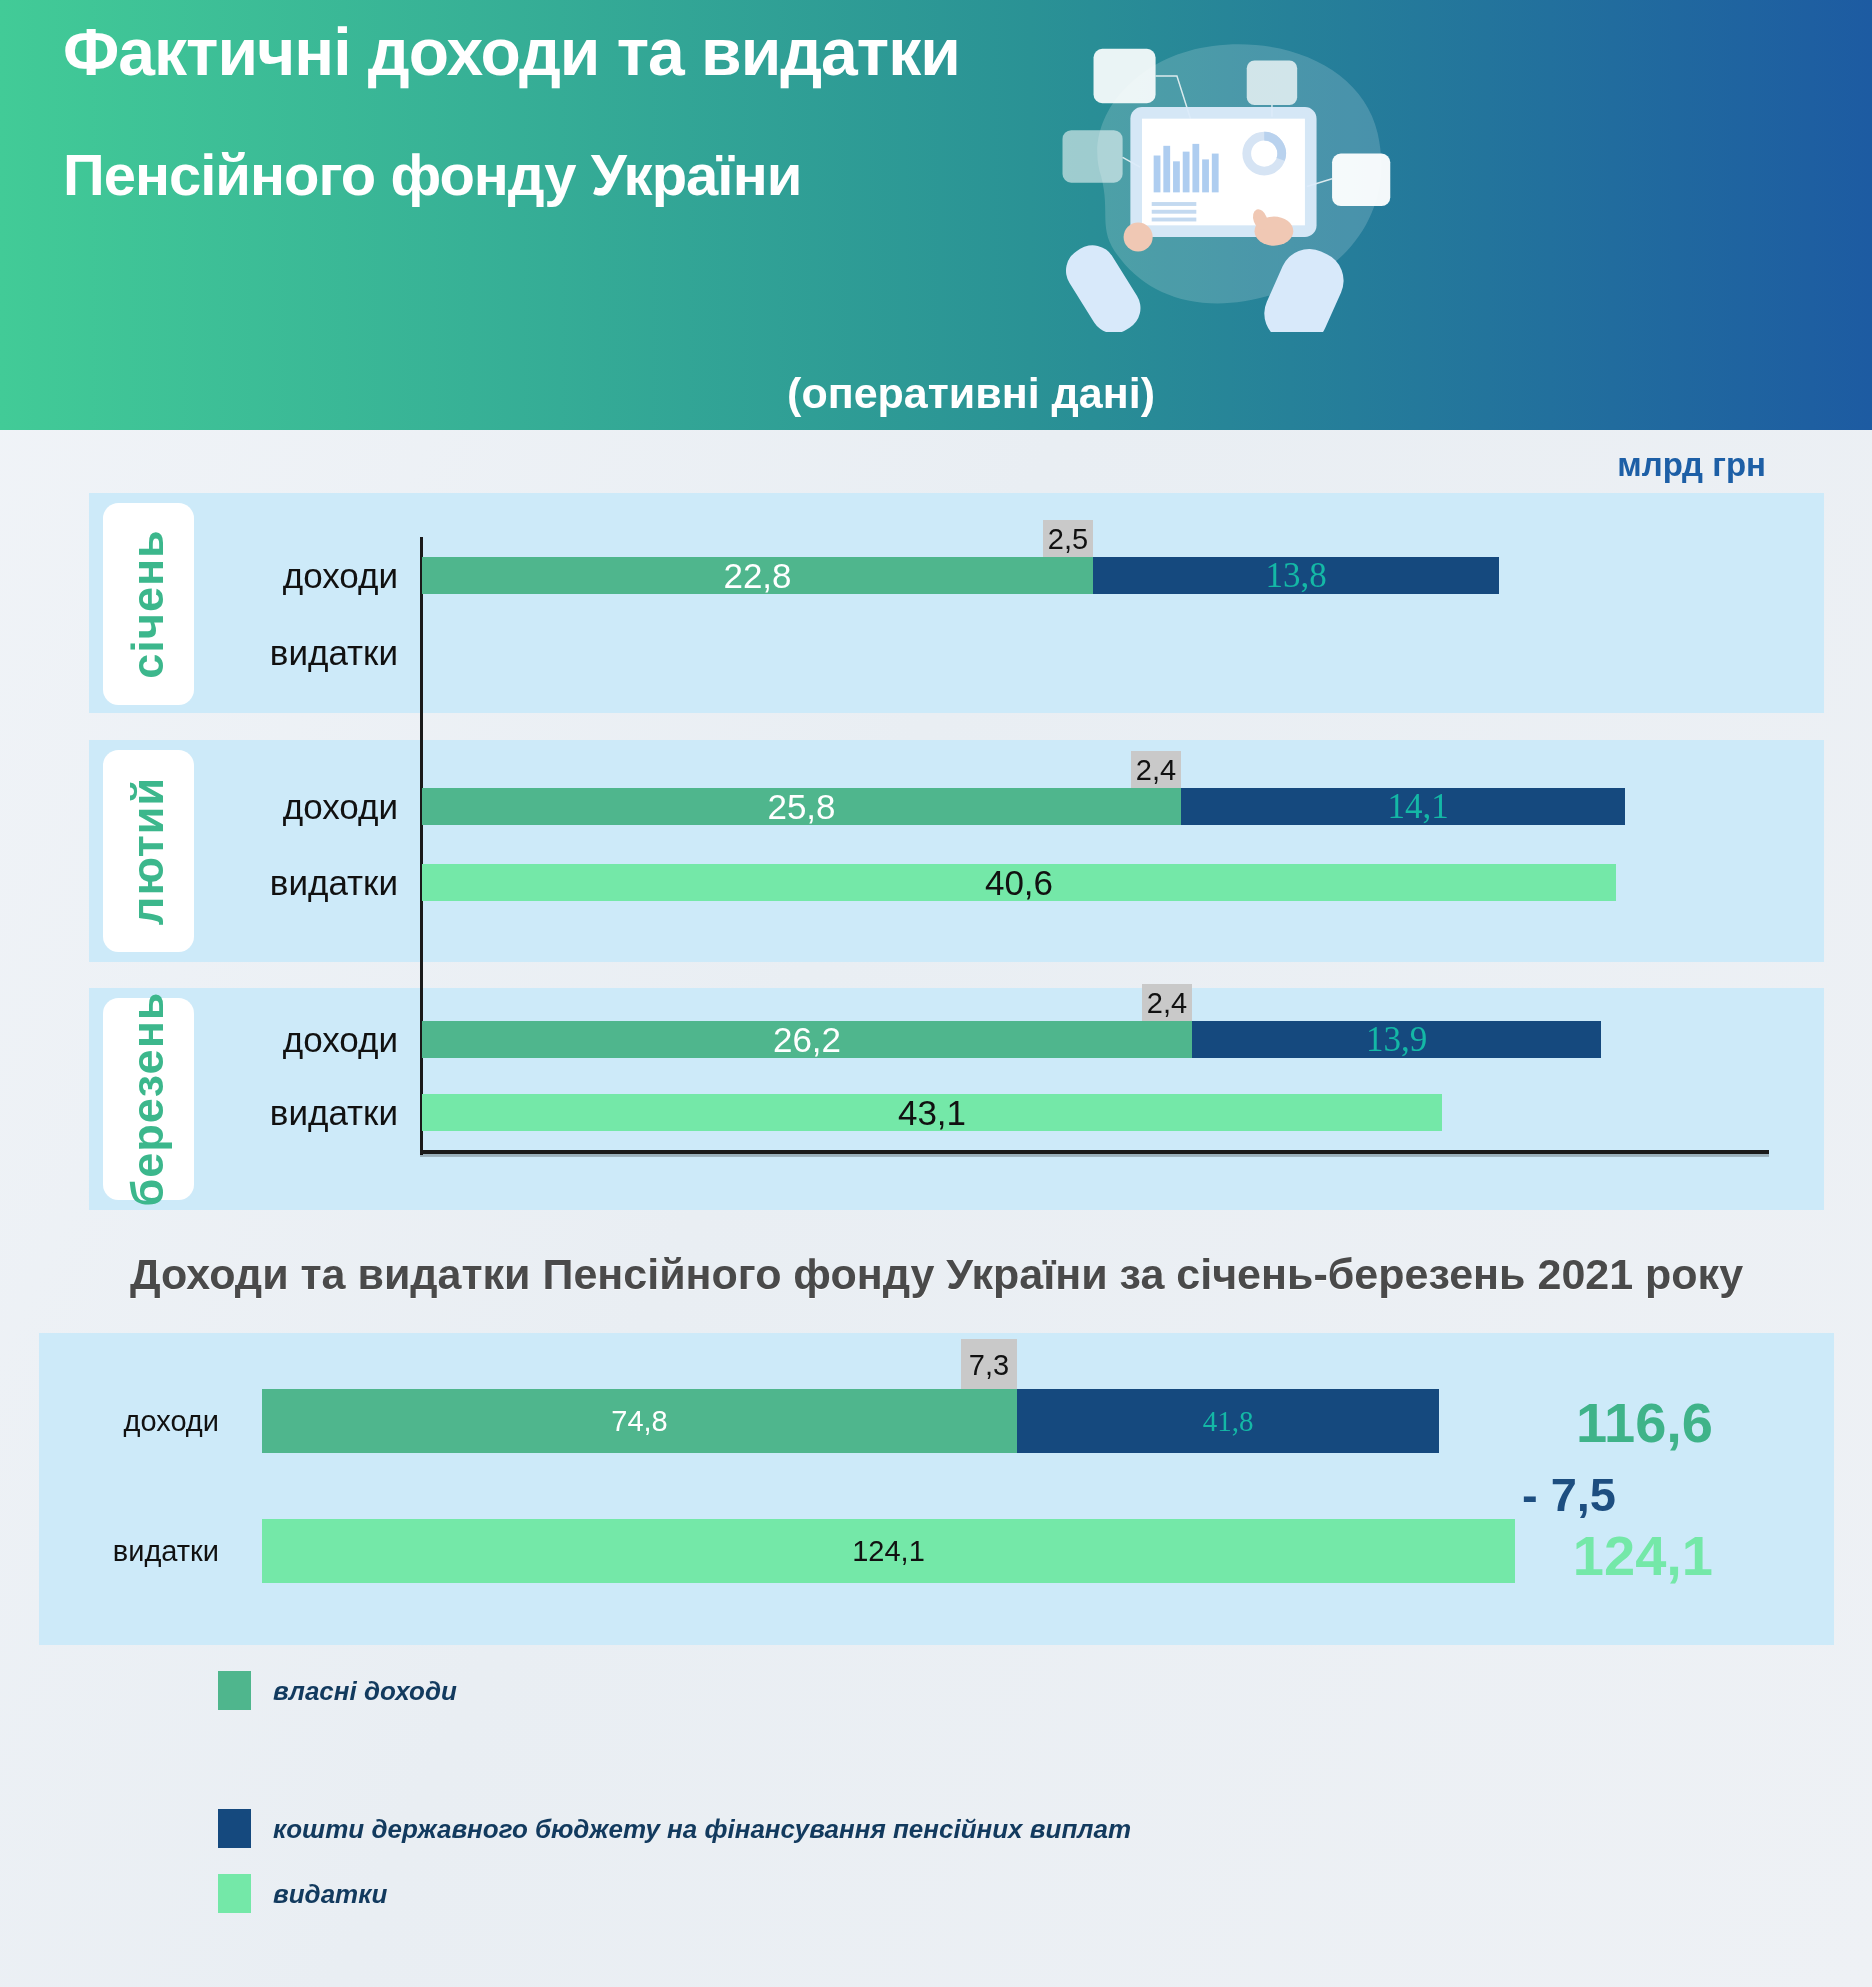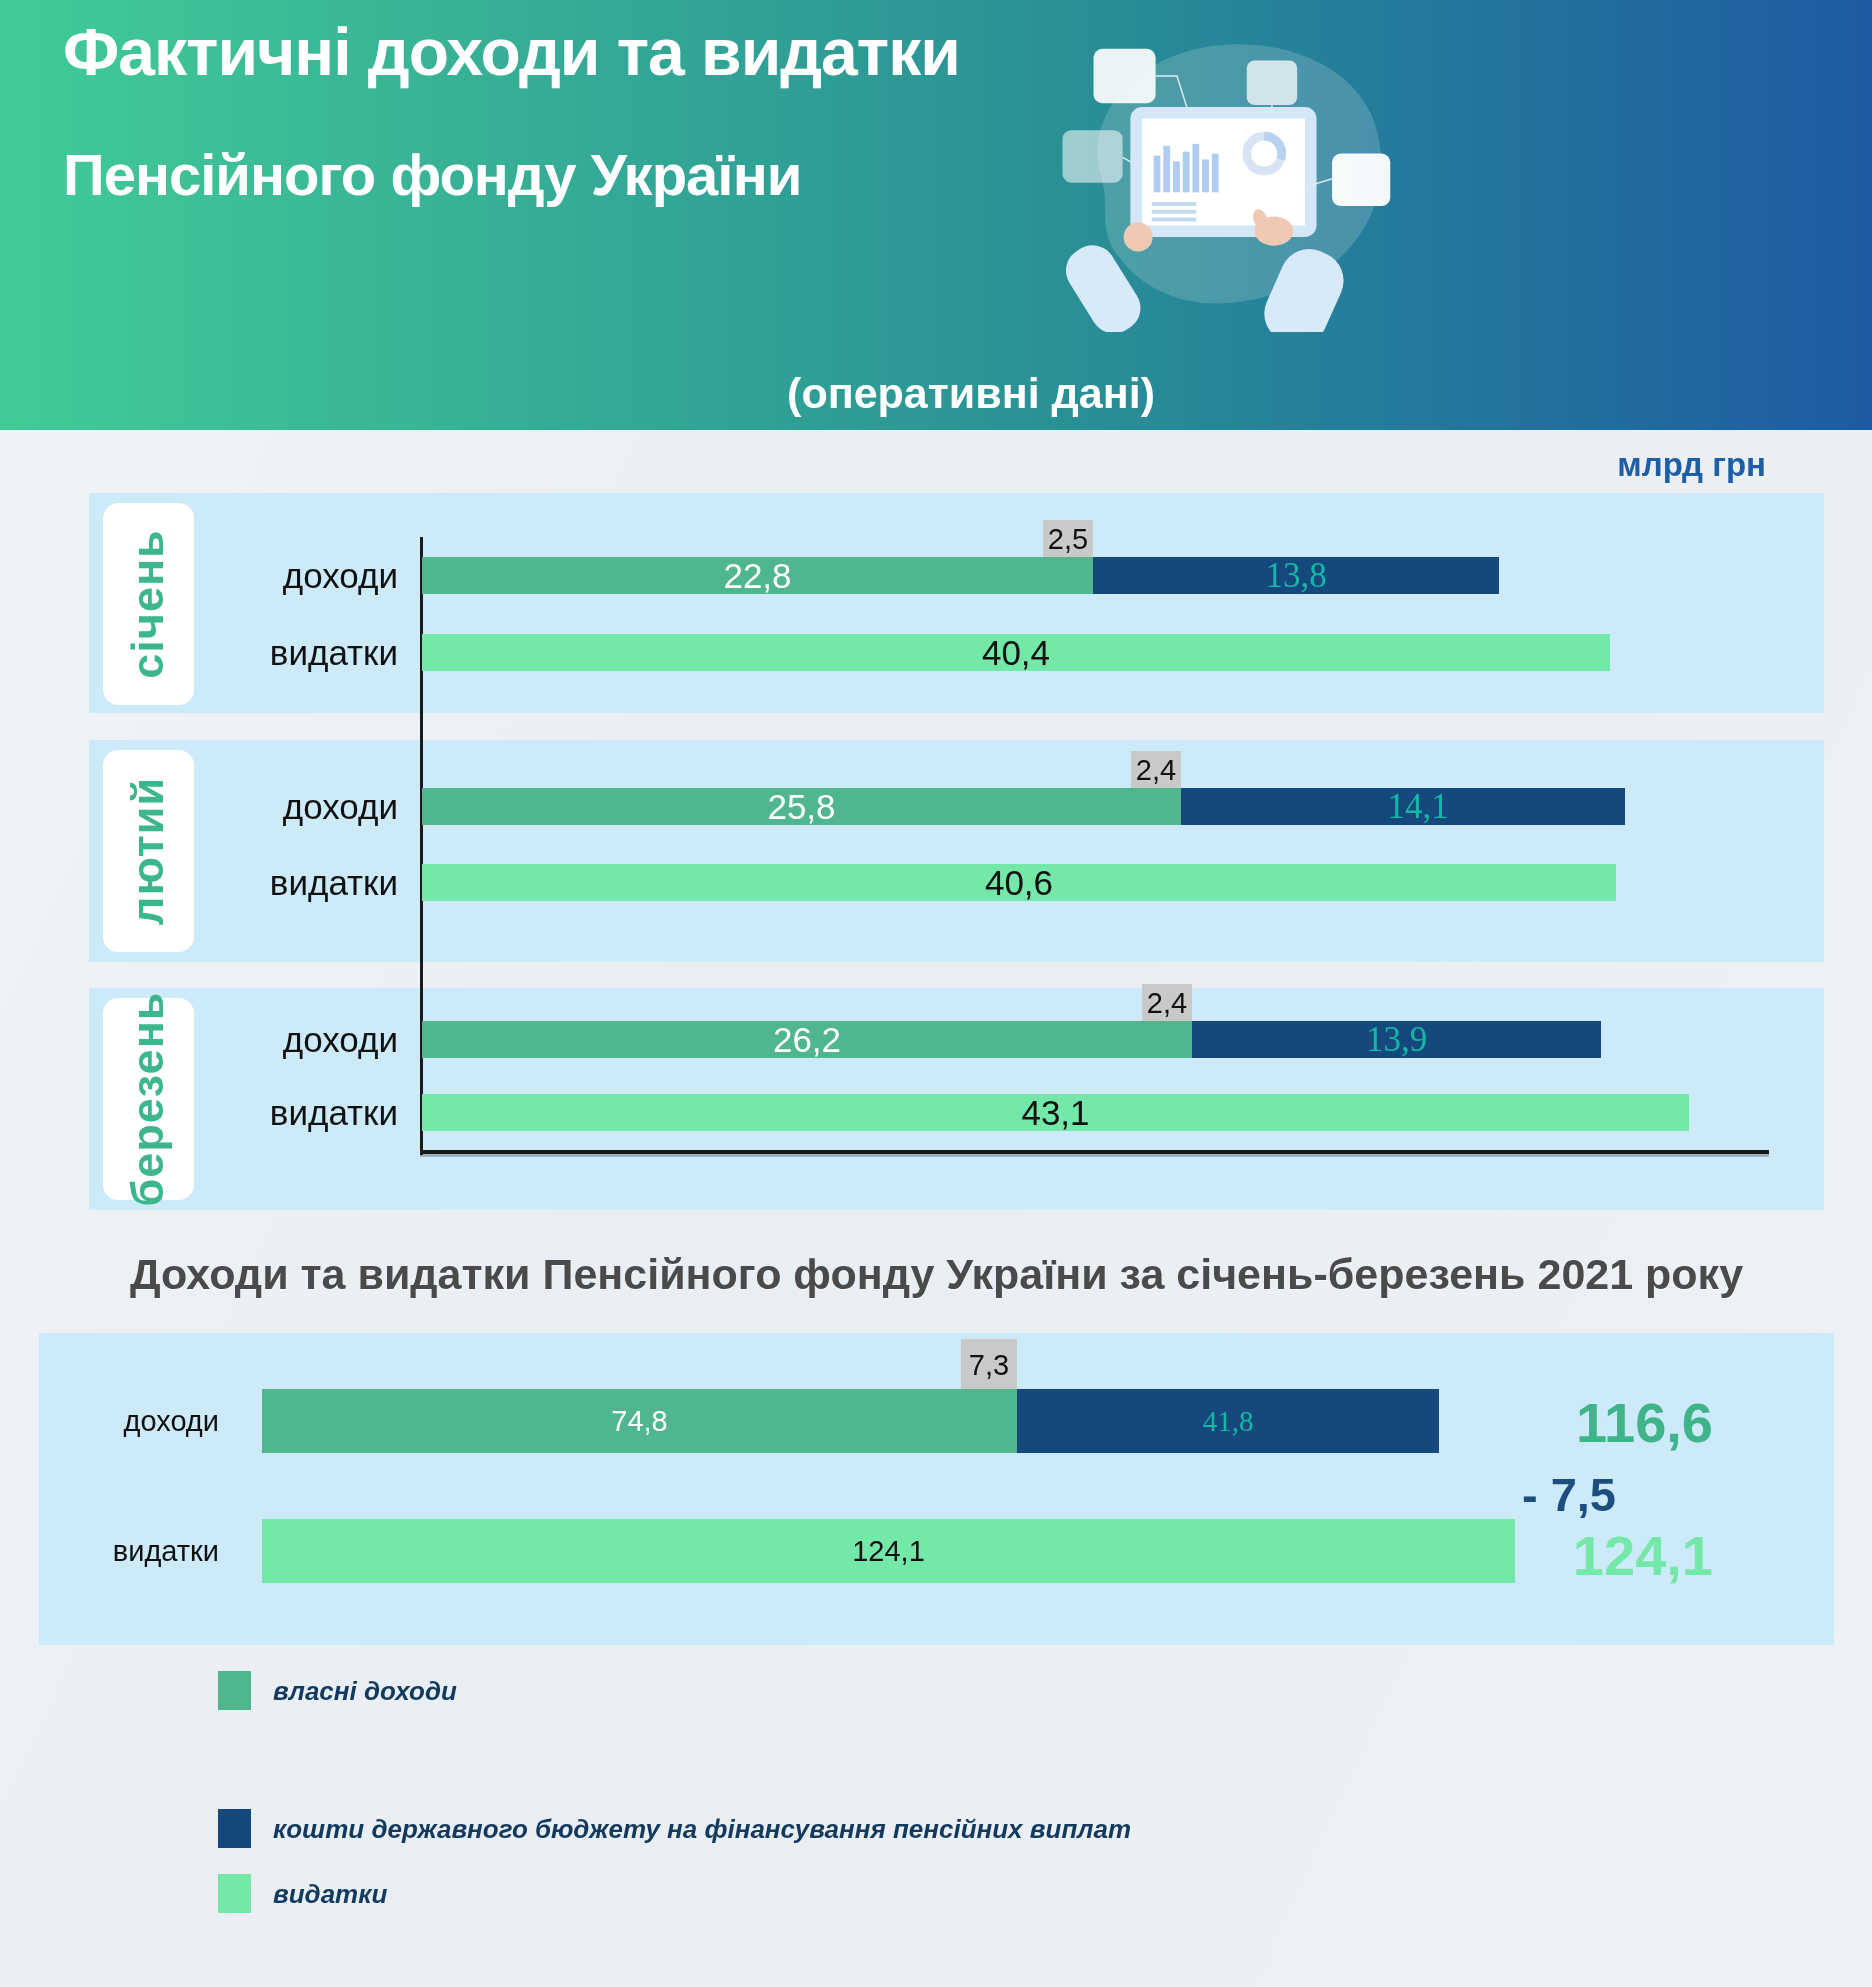--- a/index.html
+++ b/index.html
@@ -152,25 +152,20 @@
     <div class="seg own" style="width: 671px;">
       <span>22,8</span>
       <div class="tag">
         <span>2,5</span>
       </div>
     </div>
     <div class="seg budget" style="width: 406px;">
       <span>13,8</span>
     </div>
   </div>
-  <div class="bar-row" style="top:634px">
-    <div class="seg expense" style="width: 1188px;">
-      <span>40,4</span>
-    </div>
-  </div>
 
   <div class="bar-row" style="top:788px">
     <div class="seg own" style="width: 759px;">
       <span>25,8</span>
       <div class="tag">
         <span>2,4</span>
       </div>
     </div>
     <div class="seg budget" style="width: 414px; padding-left: 30px;">
       <span>14,1</span>
@@ -187,21 +182,21 @@
       <span>26,2</span>
       <div class="tag">
         <span>2,4</span>
       </div>
     </div>
     <div class="seg budget" style="width: 409px;">
       <span>13,9</span>
     </div>
   </div>
   <div class="bar-row" style="top:1094px">
-    <div class="seg expense" style="width: 1267px;">
+    <div class="seg expense" style="width: 1020px;">
       <span>43,1</span>
     </div>
   </div>
 
   <div class="sum-title">Доходи та видатки Пенсійного фонду України за січень-березень 2021 року</div>
 
   <div class="sum-panel">
     <div class="sum-label" style="top:56px">доходи</div>
     <div class="sum-label" style="top:186px">видатки</div>
 

